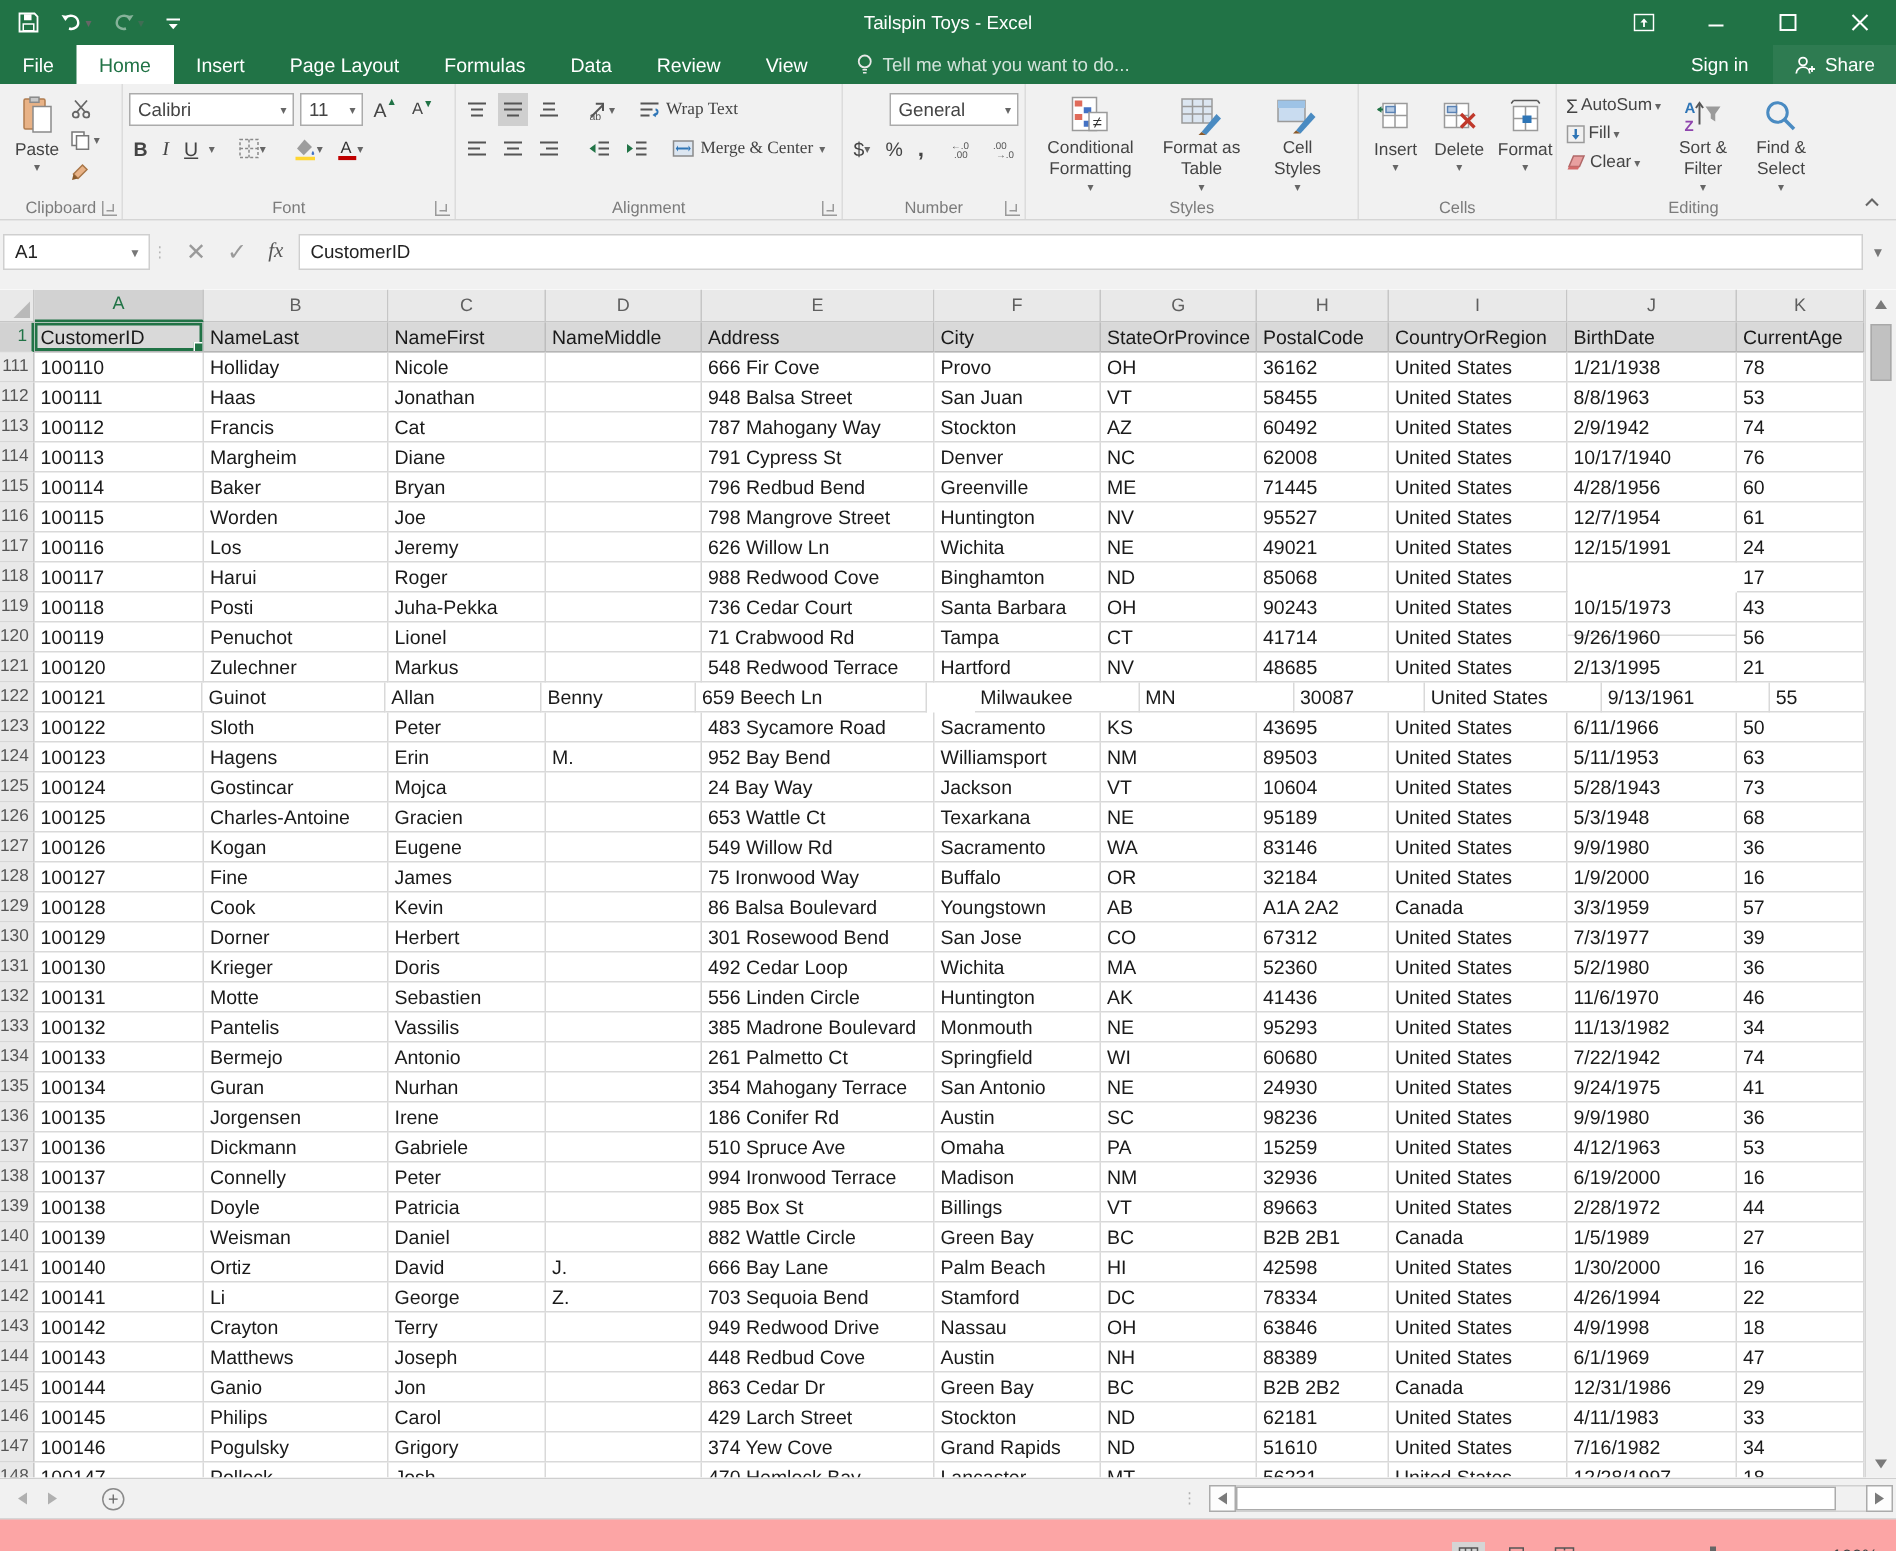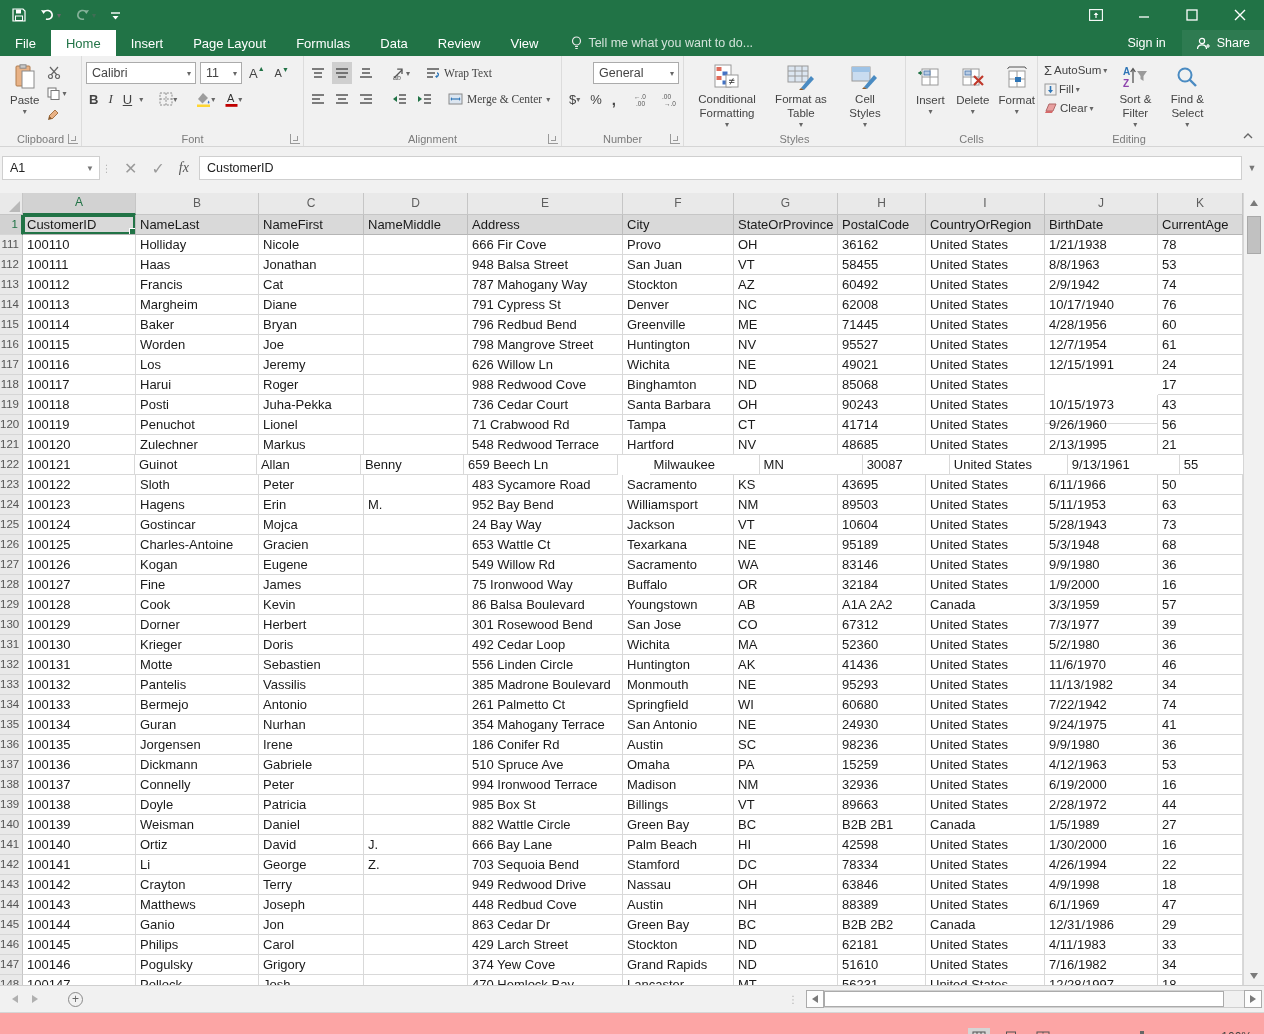--- a/index.html
+++ b/index.html
@@ -141,20 +141,21 @@
           </svg>
         <span class="caret">▾</span>
       </span>
       <span class="icn">
         <svg width="11" height="11" viewBox="0 0 11 11">
             <path d="M1 3h9" stroke="#fff" stroke-width="1.4"></path>
             <path d="M2.5 6 L5.5 9.5 L8.5 6 Z" fill="#fff"></path>
           </svg>
       </span>
     </div>
+    <div class="win-title">Tailspin Toys - Excel</div>
     <div class="win-ctrls">
       <div class="win-btn">
         <svg width="14" height="12" viewBox="0 0 14 12">
             <rect x="0.6" y="0.6" width="12.8" height="10.8" fill="none" stroke="#fff" stroke-width="1.1"></rect>
             <path d="M7 9 V4" stroke="#fff" stroke-width="1.2"></path>
             <path d="M4.6 6 L7 3.4 L9.4 6 Z" fill="#fff"></path>
           </svg>
       </div>
       <div class="win-btn">
         <svg width="12" height="12" viewBox="0 0 12 12">

